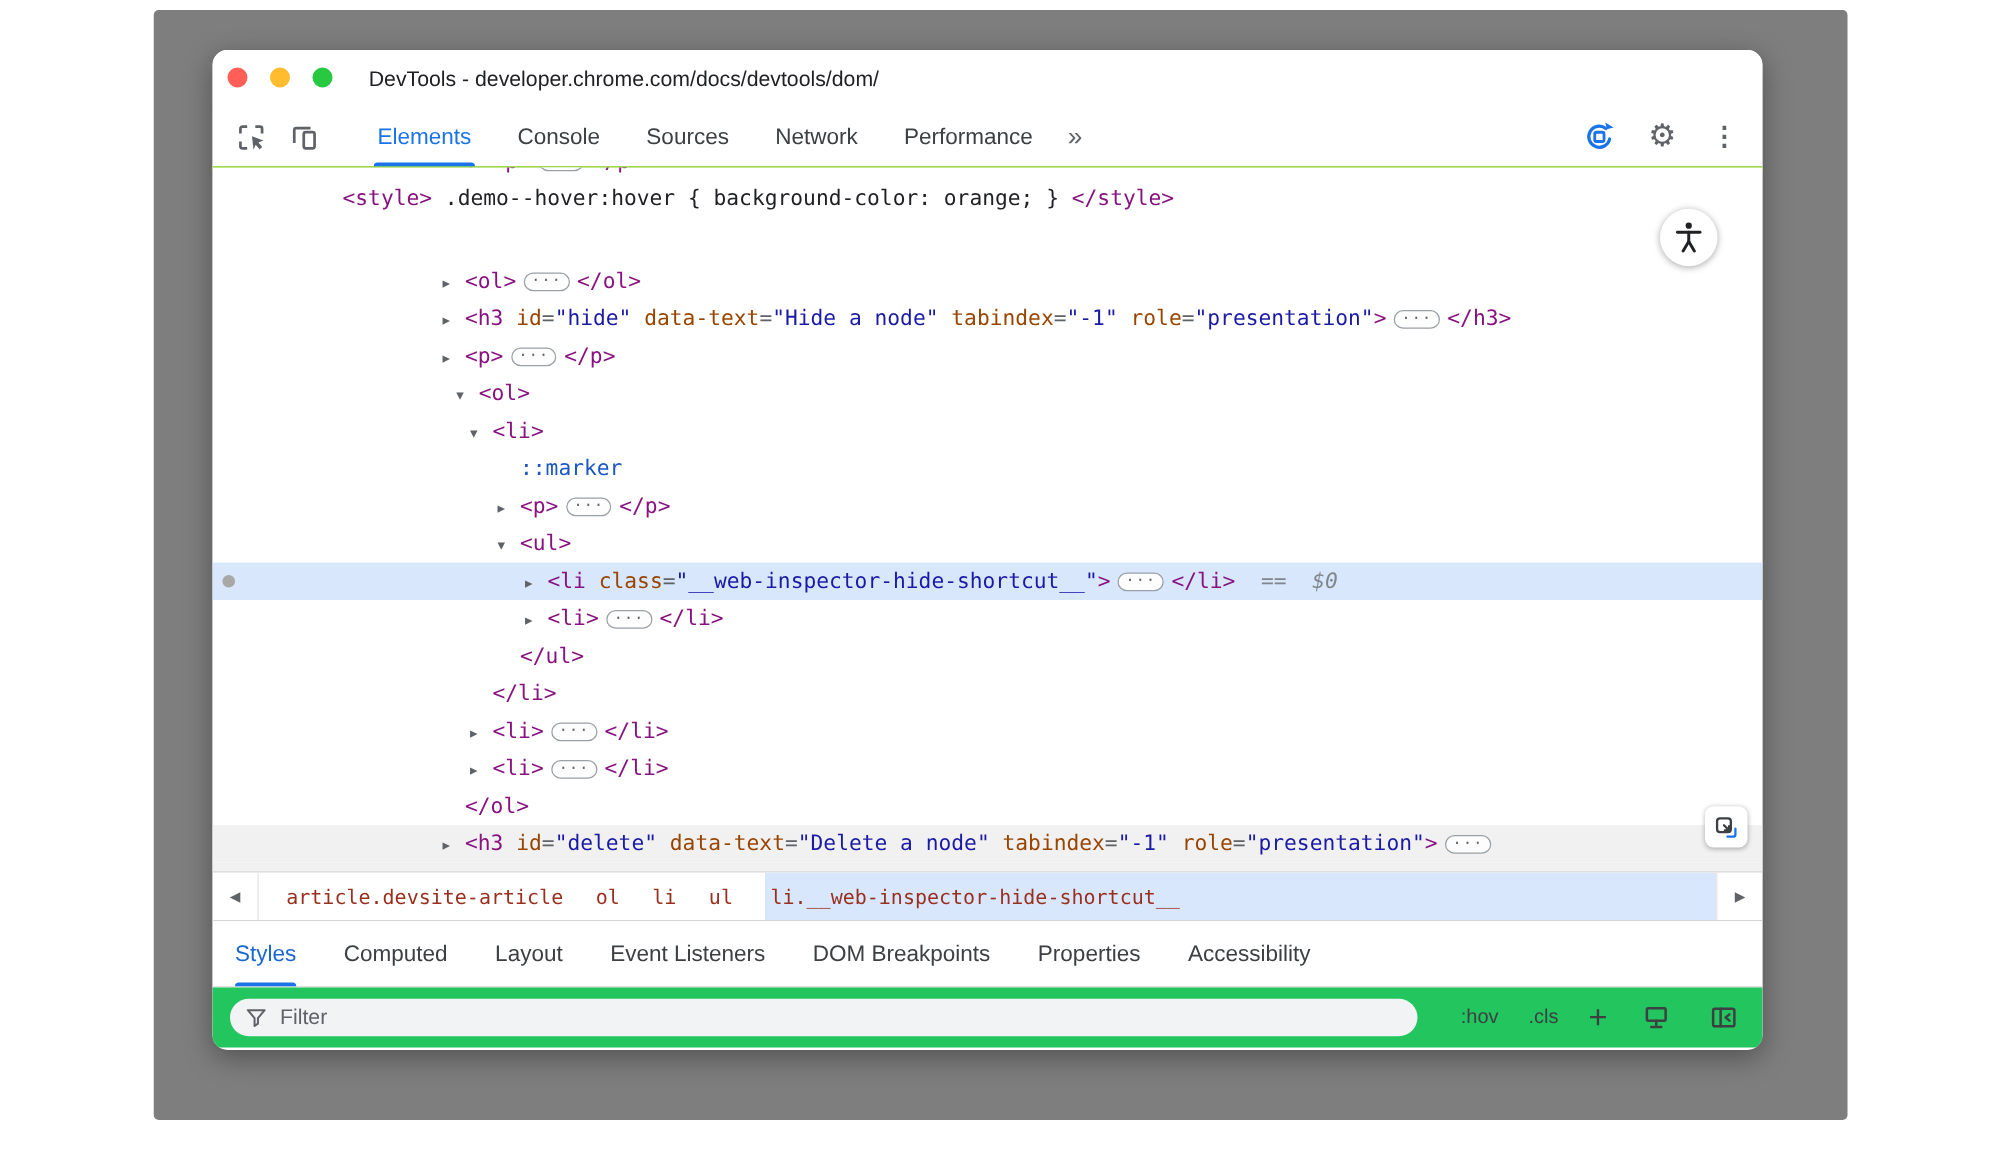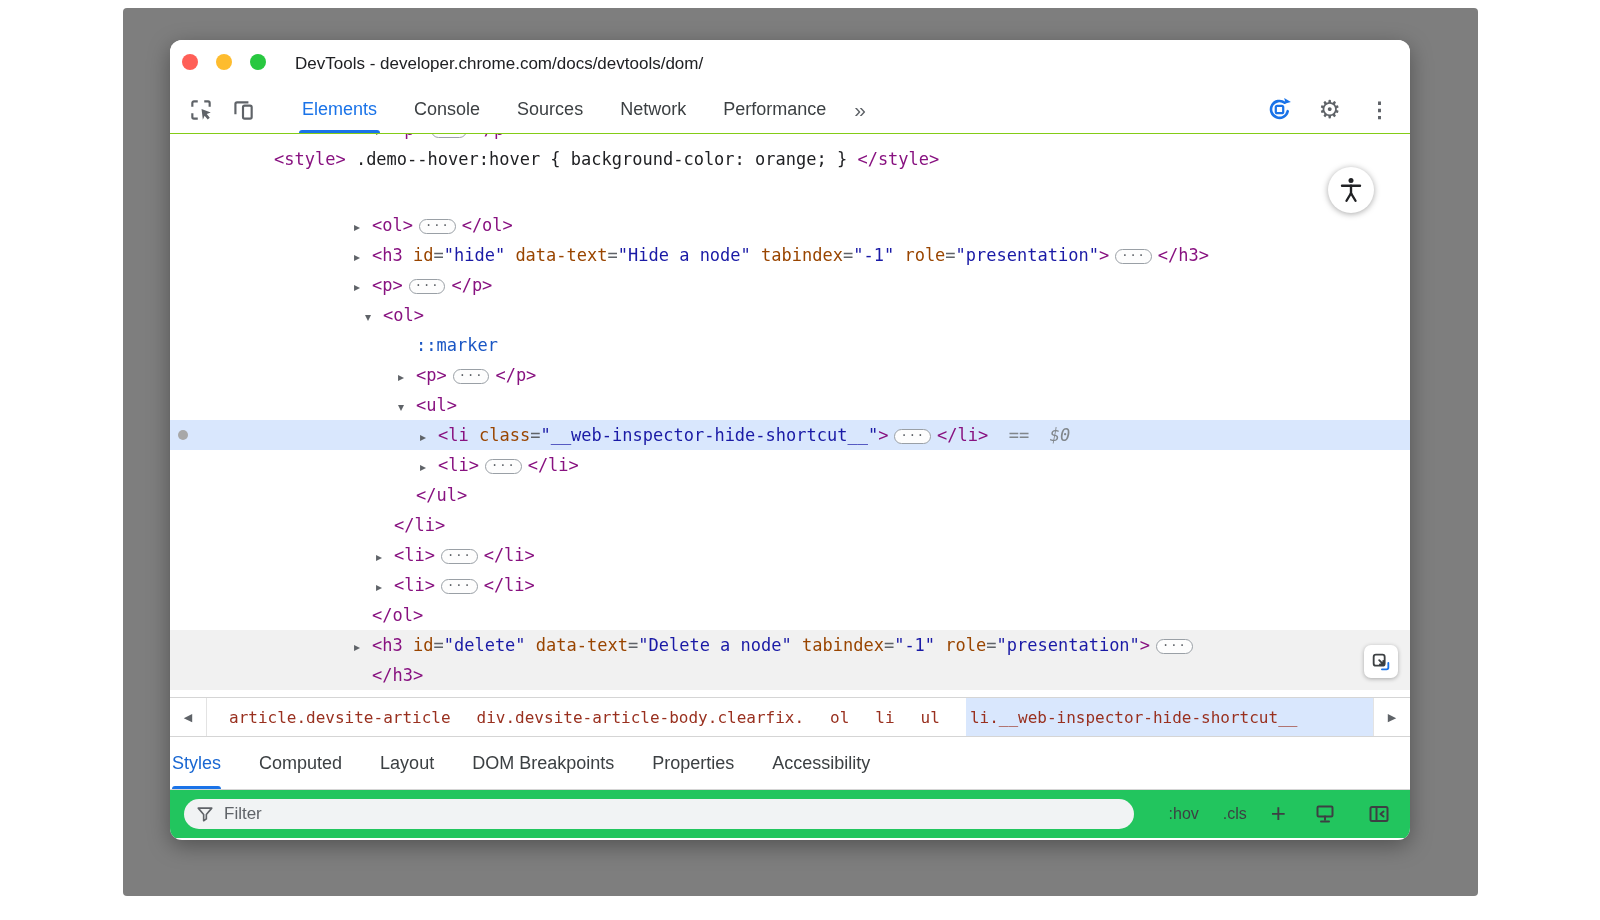--- a/index.html
+++ b/index.html
@@ -63,21 +63,21 @@
   .crumb-scroll{width:36px;display:flex;align-items:center;justify-content:center;color:#5f6368;font-size:11px;cursor:pointer;flex:0 0 auto}
   .crumb-scroll.left{border-right:1px solid #e3e3e3}
   .crumb-scroll.right{border-left:1px solid #e3e3e3}
   .crumbs{flex:1;display:flex;align-items:stretch;gap:26px;padding-left:22px;overflow:hidden;
           font-family:"DejaVu Sans Mono",monospace;font-size:16px;color:#99301f}
   .crumb{display:flex;align-items:center;white-space:nowrap;cursor:pointer}
   .crumb.selected{background:#d9e7fd;padding:0 4px;flex:1}
 
   
   .paneltabs{position:absolute;top:697px;left:0;width:100%;height:53px;box-sizing:border-box;background:#fff;
-             display:flex;align-items:stretch;gap:38px;padding-left:2px;border-bottom:1px solid #d5d5d5}
+             display:flex;align-items:stretch;gap:38px;padding-left:18px;border-bottom:1px solid #d5d5d5}
   .panel-tab{font-size:18px;color:#3c4043;display:flex;align-items:center;position:relative;white-space:nowrap;cursor:pointer}
   .panel-tab.selected{color:#1967d2}
   .panel-tab.selected::after{content:"";position:absolute;left:0;right:0;bottom:0;height:3px;background:#1a73e8;border-radius:3px 3px 0 0}
 
   
   .stylebar{position:absolute;top:750px;left:0;width:100%;height:48px;box-sizing:border-box;background:#22c55e;
             display:flex;align-items:center;padding:0 16px 0 14px}
   .filter-pill{width:950px;height:30px;border-radius:15px;background:#f1f3f4;display:flex;align-items:center;
                padding:0 12px;box-sizing:border-box;gap:10px;cursor:text;flex:0 0 auto}
   .filter-text{color:#5f6368;font-size:17px}
@@ -136,20 +136,21 @@
   </div>
 
   <div class="tree">
 
   <div class="tree-row clip" style="padding-left: 224px;"><span class="arrow">▸</span><span class="seg-t">&lt;p&gt;</span><span class="pill">···</span><span class="seg-t">&lt;/p&gt;</span></div>
       <div class="tree-row" style="padding-left: 104px;"><span class="seg-t">&lt;style&gt;</span><span class="seg-x"> .demo--hover:hover { background-color: orange; } </span><span class="seg-t">&lt;/style&gt;</span></div>
       <div class="tree-row" style="padding-left: 202px; margin-top: 36px;"><span class="arrow">▸</span><span class="seg-t">&lt;ol&gt;</span><span class="pill">···</span><span class="seg-t">&lt;/ol&gt;</span></div>
       <div class="tree-row" style="padding-left: 202px;"><span class="arrow">▸</span><span class="seg-t">&lt;h3</span><span class="seg-x"> </span><span class="seg-a">id</span><span class="seg-p">=</span><span class="seg-v">"hide"</span><span class="seg-x"> </span><span class="seg-a">data-text</span><span class="seg-p">=</span><span class="seg-v">"Hide a node"</span><span class="seg-x"> </span><span class="seg-a">tabindex</span><span class="seg-p">=</span><span class="seg-v">"-1"</span><span class="seg-x"> </span><span class="seg-a">role</span><span class="seg-p">=</span><span class="seg-v">"presentation"</span><span class="seg-t">&gt;</span><span class="pill">···</span><span class="seg-t">&lt;/h3&gt;</span></div>
       <div class="tree-row" style="padding-left: 202px;"><span class="arrow">▸</span><span class="seg-t">&lt;p&gt;</span><span class="pill">···</span><span class="seg-t">&lt;/p&gt;</span></div>
       <div class="tree-row" style="padding-left: 202px; margin-left: 11px;"><span class="arrow">▾</span><span class="seg-t">&lt;ol&gt;</span></div>
+      <div class="tree-row" style="padding-left: 224px;"><span class="arrow">▾</span><span class="seg-t">&lt;li&gt;</span></div>
       <div class="tree-row" style="padding-left: 246px;"><span class="seg-m">::marker</span></div>
       <div class="tree-row" style="padding-left: 246px;"><span class="arrow">▸</span><span class="seg-t">&lt;p&gt;</span><span class="pill">···</span><span class="seg-t">&lt;/p&gt;</span></div>
       <div class="tree-row" style="padding-left: 246px;"><span class="arrow">▾</span><span class="seg-t">&lt;ul&gt;</span></div>
       <div class="tree-row selectedrow" style="padding-left: 268px;"><span class="node-dot"></span><span class="arrow">▸</span><span class="seg-t">&lt;li</span><span class="seg-x"> </span><span class="seg-a">class</span><span class="seg-p">=</span><span class="seg-v">"__web-inspector-hide-shortcut__"</span><span class="seg-t">&gt;</span><span class="pill">···</span><span class="seg-t">&lt;/li&gt;</span><span class="seg-q">  ==  </span><span class="seg-d">$0</span></div>
       <div class="tree-row" style="padding-left: 268px;"><span class="arrow">▸</span><span class="seg-t">&lt;li&gt;</span><span class="pill">···</span><span class="seg-t">&lt;/li&gt;</span></div>
       <div class="tree-row" style="padding-left: 246px;"><span class="seg-t">&lt;/ul&gt;</span></div>
       <div class="tree-row" style="padding-left: 224px;"><span class="seg-t">&lt;/li&gt;</span></div>
       <div class="tree-row" style="padding-left: 224px;"><span class="arrow">▸</span><span class="seg-t">&lt;li&gt;</span><span class="pill">···</span><span class="seg-t">&lt;/li&gt;</span></div>
       <div class="tree-row" style="padding-left: 224px;"><span class="arrow">▸</span><span class="seg-t">&lt;li&gt;</span><span class="pill">···</span><span class="seg-t">&lt;/li&gt;</span></div>
       <div class="tree-row" style="padding-left: 202px;"><span class="seg-t">&lt;/ol&gt;</span></div>
@@ -173,33 +174,33 @@
       <rect x="4" y="4" width="12" height="12" rx="2.5" stroke="#3c4043" stroke-width="2"></rect>
       <path d="M20 13v5a2 2 0 0 1-2 2h-5" stroke="#1a73e8" stroke-width="2"></path>
       <path d="M10 10l4.5 4.5M14.5 10.8v3.7h-3.7" stroke="#3c4043" stroke-width="2"></path>
     </svg>
   </div>
 
   <div class="crumbbar">
     <div class="crumb-scroll left">◀</div>
     <div class="crumbs">
         <div class="crumb">article.devsite-article</div>
-        <div class="crumb">div.devsite-article-body.clearfix.</div>
         <div class="crumb">ol</div>
         <div class="crumb">li</div>
         <div class="crumb">ul</div>
         <div class="crumb selected">li.__web-inspector-hide-shortcut__</div>
       </div>
     <div class="crumb-scroll right">▶</div>
   </div>
 
   <div class="paneltabs">
       <div class="panel-tab selected">Styles</div>
       <div class="panel-tab">Computed</div>
       <div class="panel-tab">Layout</div>
+      <div class="panel-tab">Event Listeners</div>
       <div class="panel-tab">DOM Breakpoints</div>
       <div class="panel-tab">Properties</div>
       <div class="panel-tab">Accessibility</div>
     </div>
 
   <div class="stylebar">
     <div class="filter-pill" role="textbox">
       <span style="display:flex">
         <svg width="18" height="18" viewBox="0 0 20 20">
           <path d="M2.5 3.5h15l-6 7v5l-3 2v-7z" fill="none" stroke="#5f6368" stroke-width="1.8" stroke-linejoin="round"></path>

